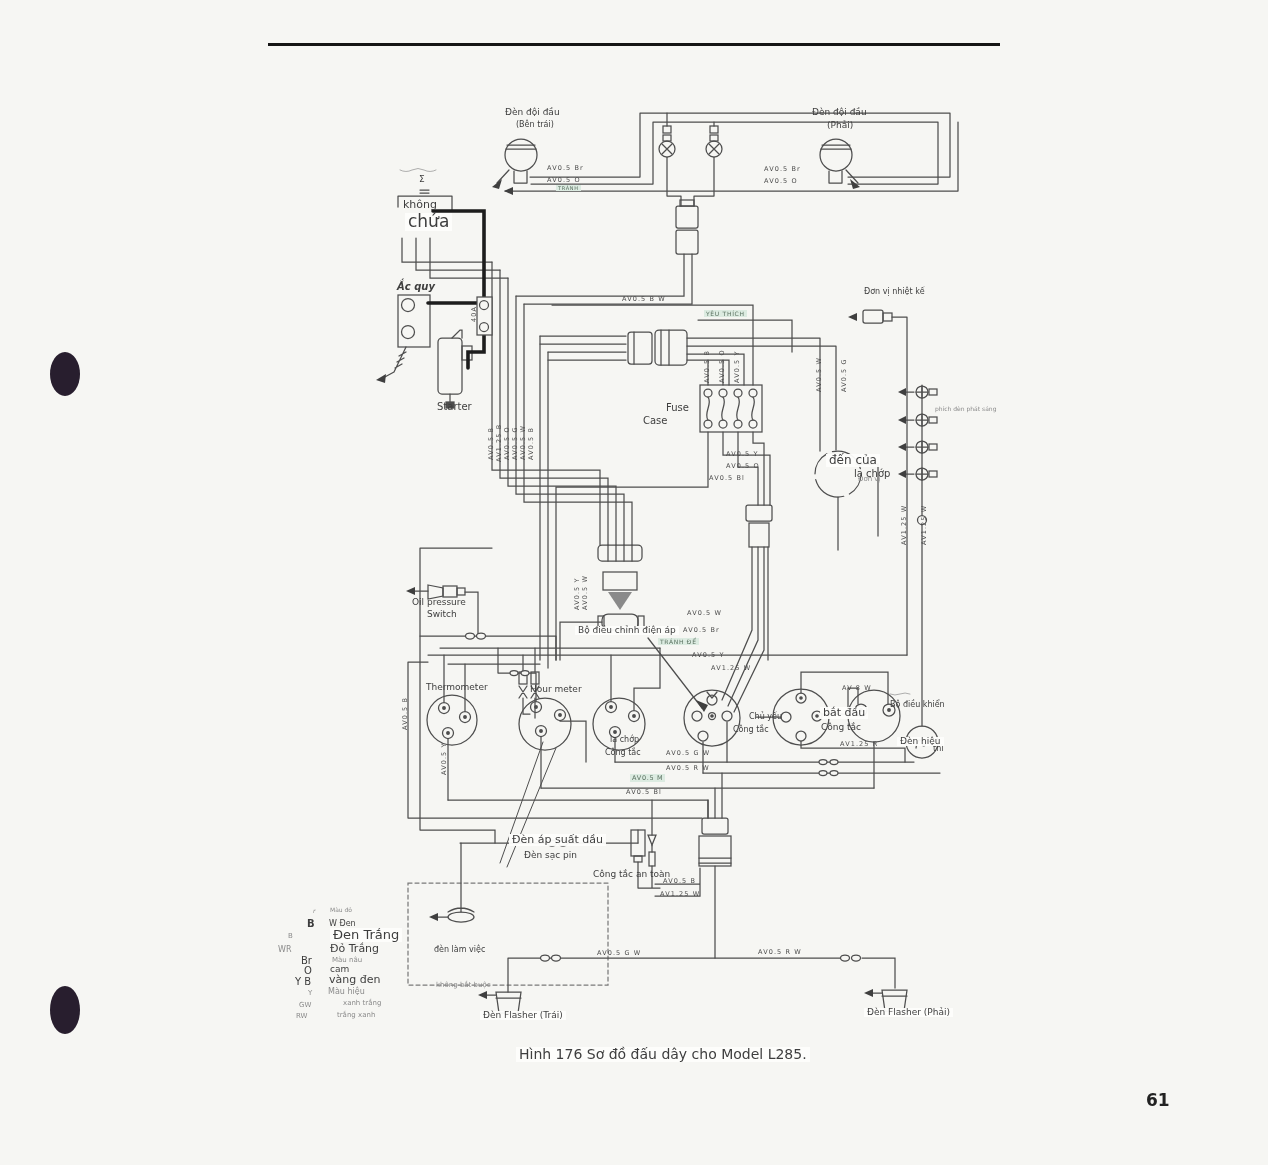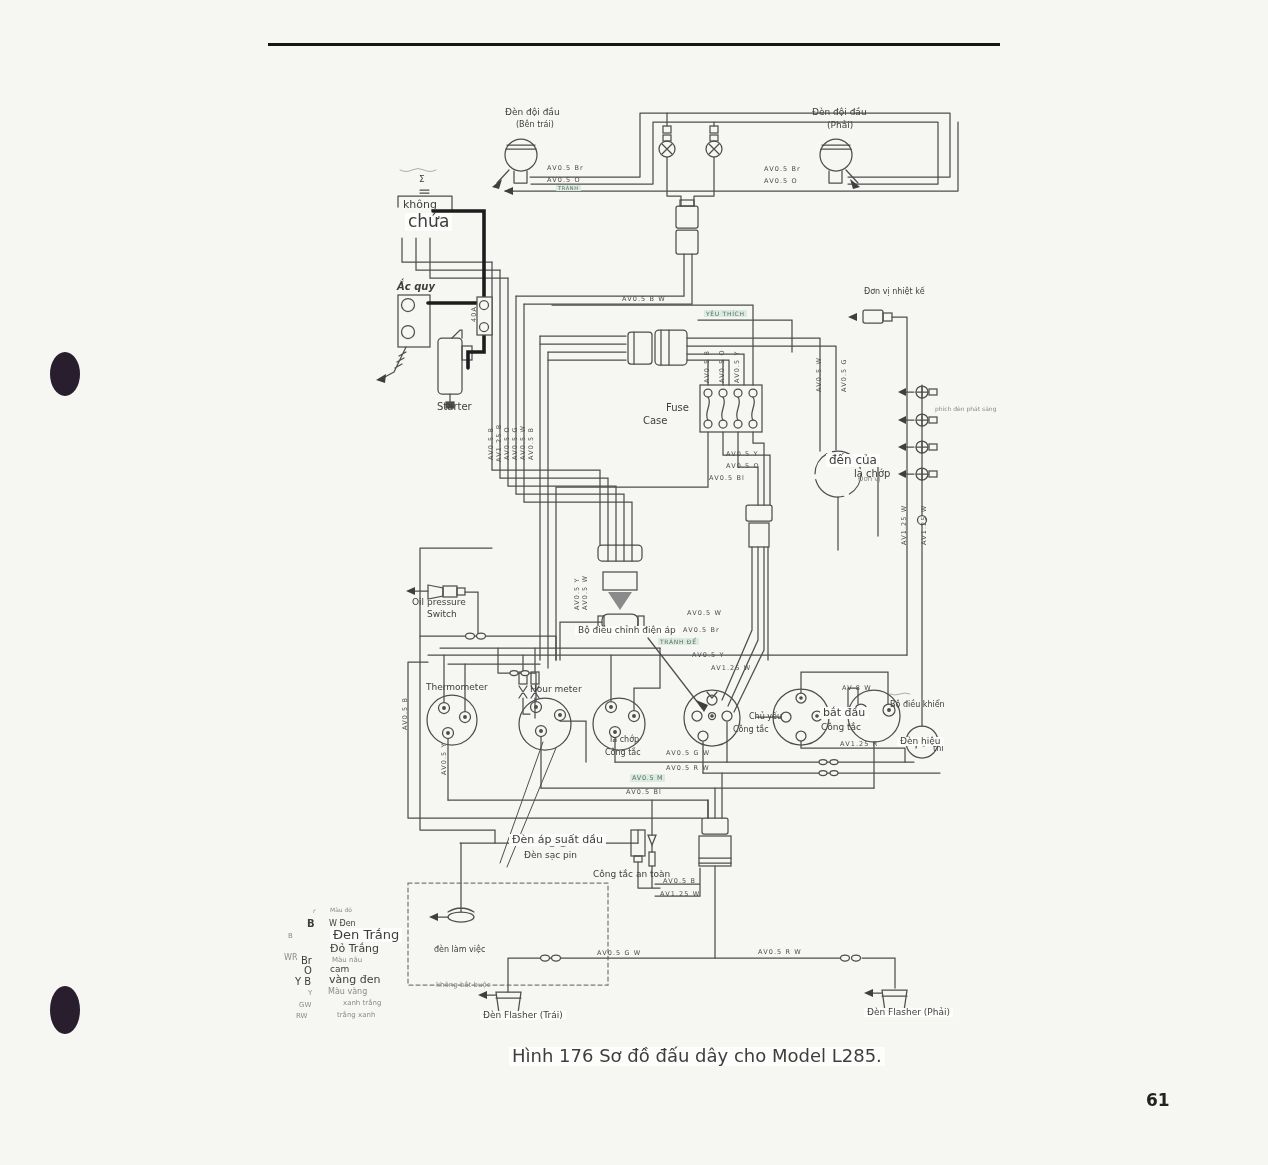--- a/index.html
+++ b/index.html
@@ -2,21 +2,21 @@
 <html><head>
 <meta charset="utf-8">
 <style>
   html,body{margin:0;padding:0;}
   body{width:1268px;height:1165px;position:relative;background:#f6f6f3;
        font-family:"DejaVu Sans",sans-serif;overflow:hidden;}
   #page{position:absolute;inset:0;}
   .lbl{position:absolute;color:#3e3e3e;white-space:nowrap;line-height:1.05;
        font-family:"DejaVu Sans",sans-serif;} .s6{font-size:6px;} .s7{font-size:7px;} .s8{font-size:8px;}
   .s9{font-size:9px;} .s10{font-size:10px;} .s11{font-size:11px;} .s12{font-size:12px;}
-  .s13{font-size:13px;} .s14{font-size:18px;} .s17{font-size:17px;text-align:right;}
+  .s13{font-size:13px;} .s14{font-size:14px;margin-left:7px;} .s17{font-size:17px;text-align:right;}
   .gray{color:#8b8b8b;} .ital{font-style:italic;}
   .bgw{background:rgba(253,253,251,.95);padding:0 3px;}
   .bold{font-weight:bold;}
   .wl{position:absolute;font-size:6.5px;letter-spacing:1.1px;color:#4c4c4c;
       white-space:nowrap;}
   .wl.v{transform:rotate(-90deg);transform-origin:0 0;}
   .wl.hl{background:#dcebe1;color:#59705f;padding:0 2px;letter-spacing:.7px;}
   .blob{position:absolute;background:#281e2e;border-radius:50%;}
   #toprule{position:absolute;left:268px;top:43px;width:732px;height:3px;background:#151515;}
   svg{position:absolute;left:0;top:0;}
@@ -325,30 +325,30 @@
   <div class="lbl s9 bgw" style="left:480px;top:1011px;">Đèn Flasher (Trái)</div>
   <div class="lbl s9 bgw" style="left:864px;top:1008px;">Đèn Flasher (Phải)</div>
 
   <div>
     <div class="lbl s6 gray ital" style="left:313px;top:908px;">r</div>
     <div class="lbl s6 gray" style="left:330px;top:907px;">Màu đỏ</div>
     <div class="lbl s10 bold" style="left:307px;top:919px;">B</div>
     <div class="lbl s8" style="left:329px;top:920px;">W Đen</div>
     <div class="lbl s7 gray" style="left:288px;top:933px;">B</div>
     <div class="lbl s13 bgw" style="left:330px;top:928px;">Đen Trắng</div>
-    <div class="lbl s8 gray" style="left:284px;top:946px;margin-top:8px;">WR</div>
+    <div class="lbl s8 gray" style="left:278px;top:946px;">WR</div>
     <div class="lbl s11" style="left:330px;top:943px;">Đỏ Trắng</div>
     <div class="lbl s10" style="left:301px;top:956px;">Br</div>
     <div class="lbl s7 gray" style="left:332px;top:957px;">Màu nâu</div>
     <div class="lbl s10" style="left:304px;top:966px;">O</div>
     <div class="lbl s9" style="left:330px;top:965px;">cam</div>
     <div class="lbl s10" style="left:295px;top:977px;">Y B</div>
     <div class="lbl s11" style="left:329px;top:974px;">vàng đen</div>
     <div class="lbl s7 gray" style="left:308px;top:990px;">Y</div>
-    <div class="lbl s8 gray" style="left:328px;top:988px;">Màu vàng</div>
+    <div class="lbl s8 gray" style="left:328px;top:988px;">Màu hiệu</div>
     <div class="lbl s7 gray" style="left:299px;top:1002px;">GW</div>
     <div class="lbl s7 gray" style="left:343px;top:1000px;">xanh trắng</div>
     <div class="lbl s7 gray" style="left:296px;top:1013px;">RW</div>
     <div class="lbl s7 gray" style="left:337px;top:1012px;">trắng xanh</div>
   </div>
 
   <div id="wire-labels">
       <span class="wl" style="left: 547px; top: 164px;">AV0.5 Br</span>
       <span class="wl" style="left: 547px; top: 176px;">AV0.5 O</span>
       <span class="wl hl" style="left: 556px; top: 185px; font-size: 5px;">TRÁNH</span>

